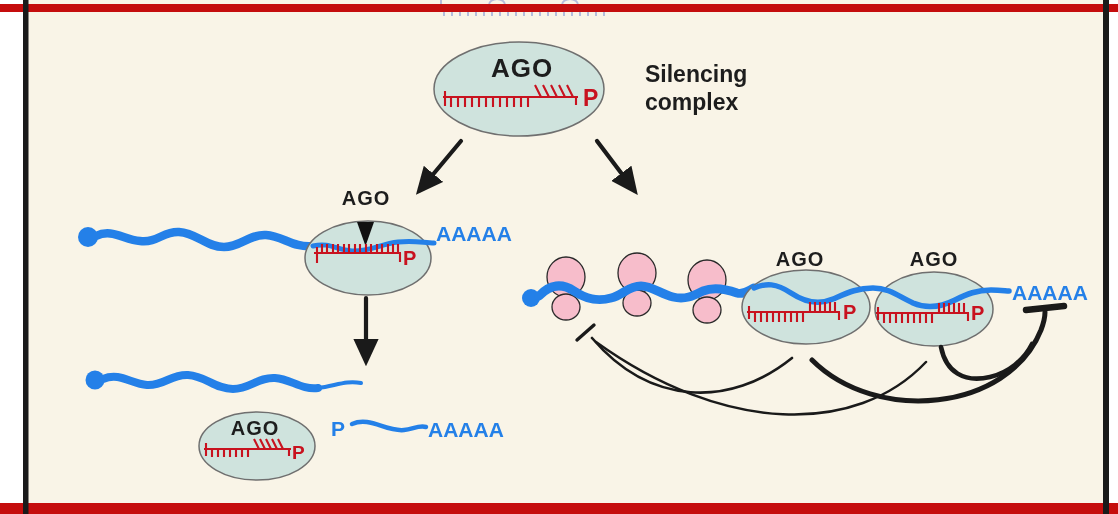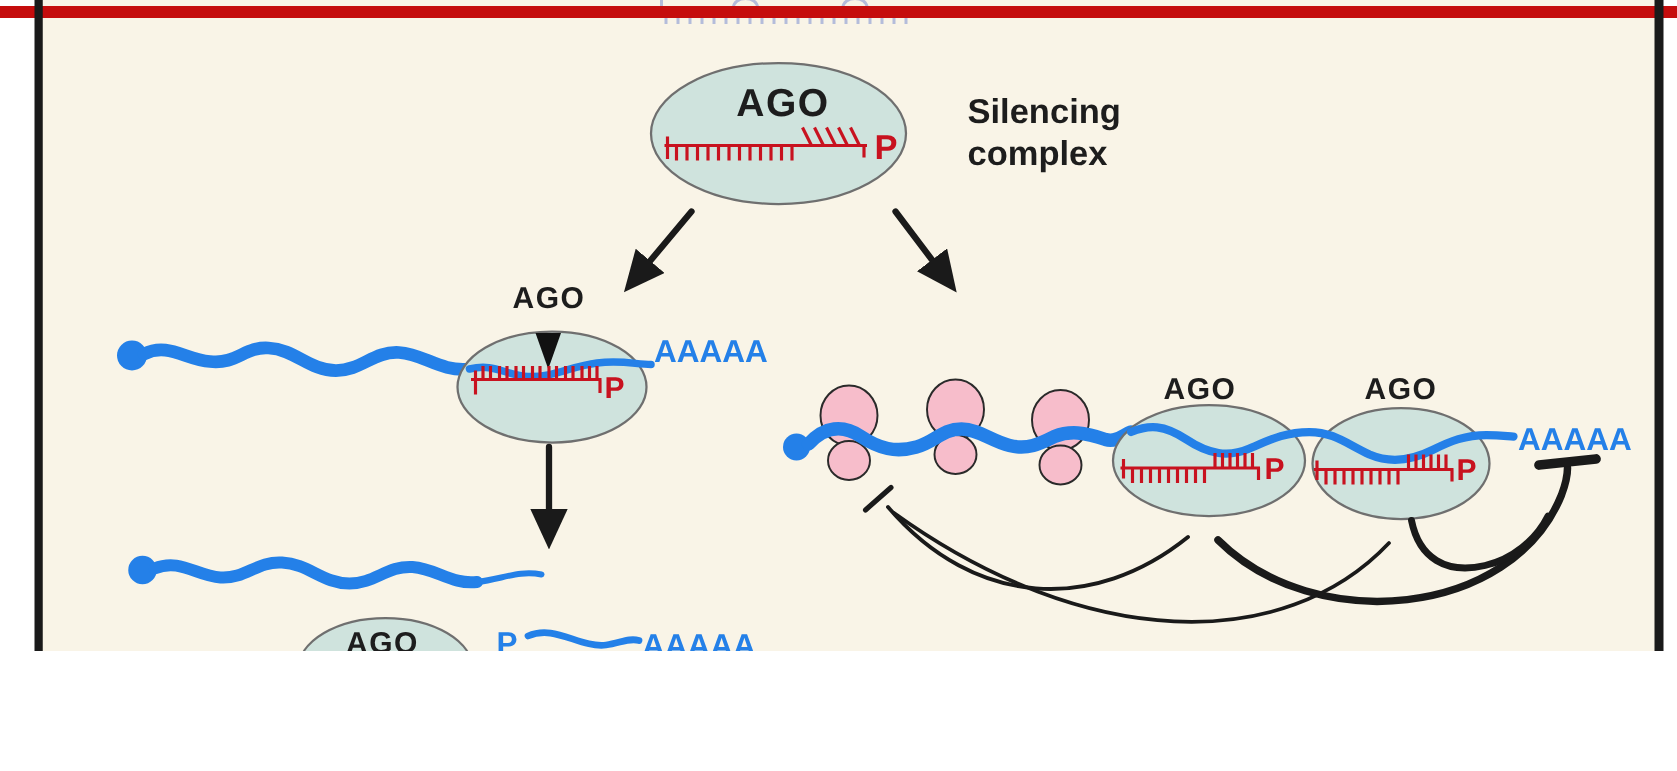--- a/index.html
+++ b/index.html
@@ -9,21 +9,21 @@
     --ago-complex-fill:#cfe3dd;
     --ago-complex-stroke:#6f6f6f;
     --ribosome-fill:#f7bdcb;
     --ribosome-stroke:#2a2a2a;
     --mrna-blue:#2480e8;
     --guide-rna-red:#c8121f;
     --label-black:#1d1d1d;
     --watermark:#a8b2d8;
   }
   html,body{margin:0;padding:0;background:#ffffff;}
-  .stage{width:1118px;height:434px;position:relative;overflow:hidden;background:#ffffff;}
+  .stage{width:1118px;height:514px;position:relative;overflow:hidden;background:#ffffff;}
   svg{display:block;}
   text{font-family:"Liberation Sans","DejaVu Sans",sans-serif;font-weight:bold;}
   .lbl{fill:var(--label-black);}
   .blue-text{fill:var(--mrna-blue);}
   .red-text{fill:var(--guide-rna-red);}
   .mrna{stroke:var(--mrna-blue);fill:none;stroke-linecap:round;}
   .cap{fill:var(--mrna-blue);}
   .comb{stroke:var(--guide-rna-red);fill:none;stroke-width:2.1;stroke-linecap:butt;}
   .ago-oval{fill:var(--ago-complex-fill);stroke:var(--ago-complex-stroke);stroke-width:1.5;}
   .ribo{fill:var(--ribosome-fill);stroke:var(--ribosome-stroke);stroke-width:1.3;}

